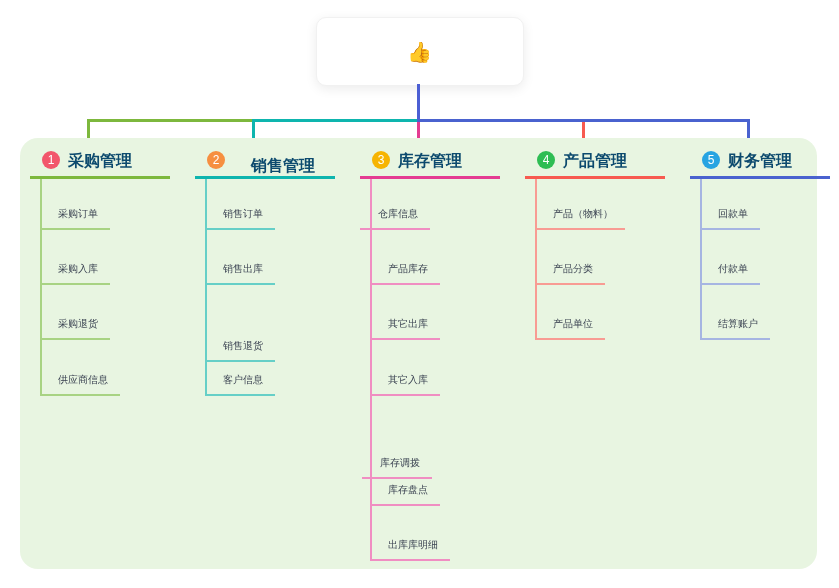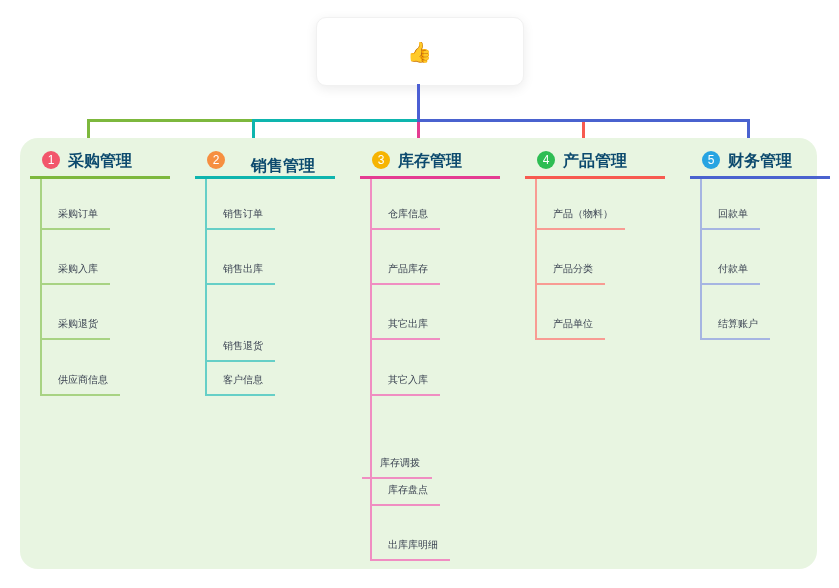--- a/index.html
+++ b/index.html
@@ -71,21 +71,21 @@
       <div class="line" style="left: 195px; top: 176px; width: 140px; height: 3px; background: rgb(14, 181, 174);"></div>
       <div class="line" style="left: 205px; top: 179px; width: 2px; height: 217px; background: rgb(102, 207, 199);"></div>
       <div class="child" style="left: 205px; top: 204px; border-bottom-color: rgb(102, 207, 199);">销售订单</div>
       <div class="child" style="left: 205px; top: 259px; border-bottom-color: rgb(102, 207, 199);">销售出库</div>
       <div class="child" style="left: 205px; top: 314px; border-bottom-color: rgb(102, 207, 199); margin-top: 22px;">销售退货</div>
       <div class="child" style="left: 205px; top: 370px; border-bottom-color: rgb(102, 207, 199);">客户信息</div>
       <div class="badge" style="left: 372px; top: 151px; background: rgb(246, 180, 2);">3</div>
       <div class="branch-label" style="left: 398px; top: 151px;">库存管理</div>
       <div class="line" style="left: 360px; top: 176px; width: 140px; height: 3px; background: rgb(228, 60, 146);"></div>
       <div class="line" style="left: 370px; top: 179px; width: 2px; height: 382px; background: rgb(240, 142, 194);"></div>
-      <div class="child" style="left: 370px; top: 204px; border-bottom-color: rgb(240, 142, 194);">仓库信息</div>
+      <div class="child" style="left: 360px; top: 204px; border-bottom-color: rgb(240, 142, 194);">仓库信息</div>
       <div class="child" style="left: 370px; top: 259px; border-bottom-color: rgb(240, 142, 194);">产品库存</div>
       <div class="child" style="left: 370px; top: 314px; border-bottom-color: rgb(240, 142, 194);">其它出库</div>
       <div class="child" style="left: 370px; top: 370px; border-bottom-color: rgb(240, 142, 194);">其它入库</div>
       <div class="child" style="left: 362px; top: 425px; border-bottom-color: rgb(240, 142, 194); margin-top: 28px;">库存调拨</div>
       <div class="child" style="left: 370px; top: 480px; border-bottom-color: rgb(240, 142, 194);">库存盘点</div>
       <div class="child" style="left: 370px; top: 535px; border-bottom-color: rgb(240, 142, 194); text-align: right;">出库库明细</div>
       <div class="badge" style="left: 537px; top: 151px; background: rgb(46, 189, 83);">4</div>
       <div class="branch-label" style="left: 563px; top: 151px;">产品管理</div>
       <div class="line" style="left: 525px; top: 176px; width: 140px; height: 3px; background: rgb(247, 90, 80);"></div>
       <div class="line" style="left: 535px; top: 179px; width: 2px; height: 161px; background: rgb(248, 155, 147);"></div>

